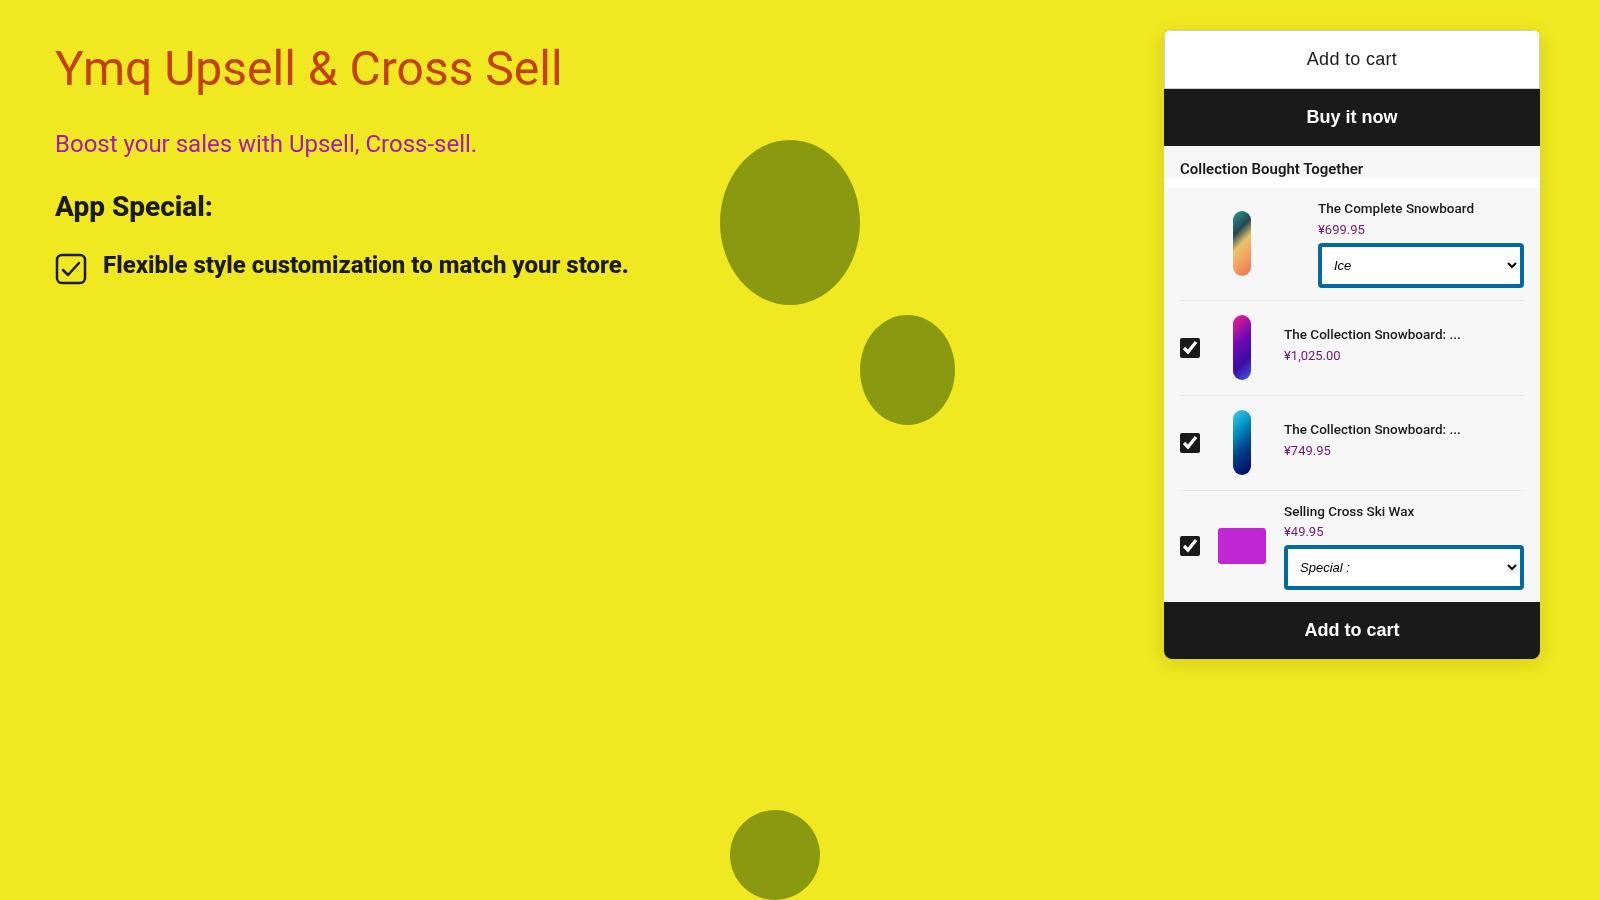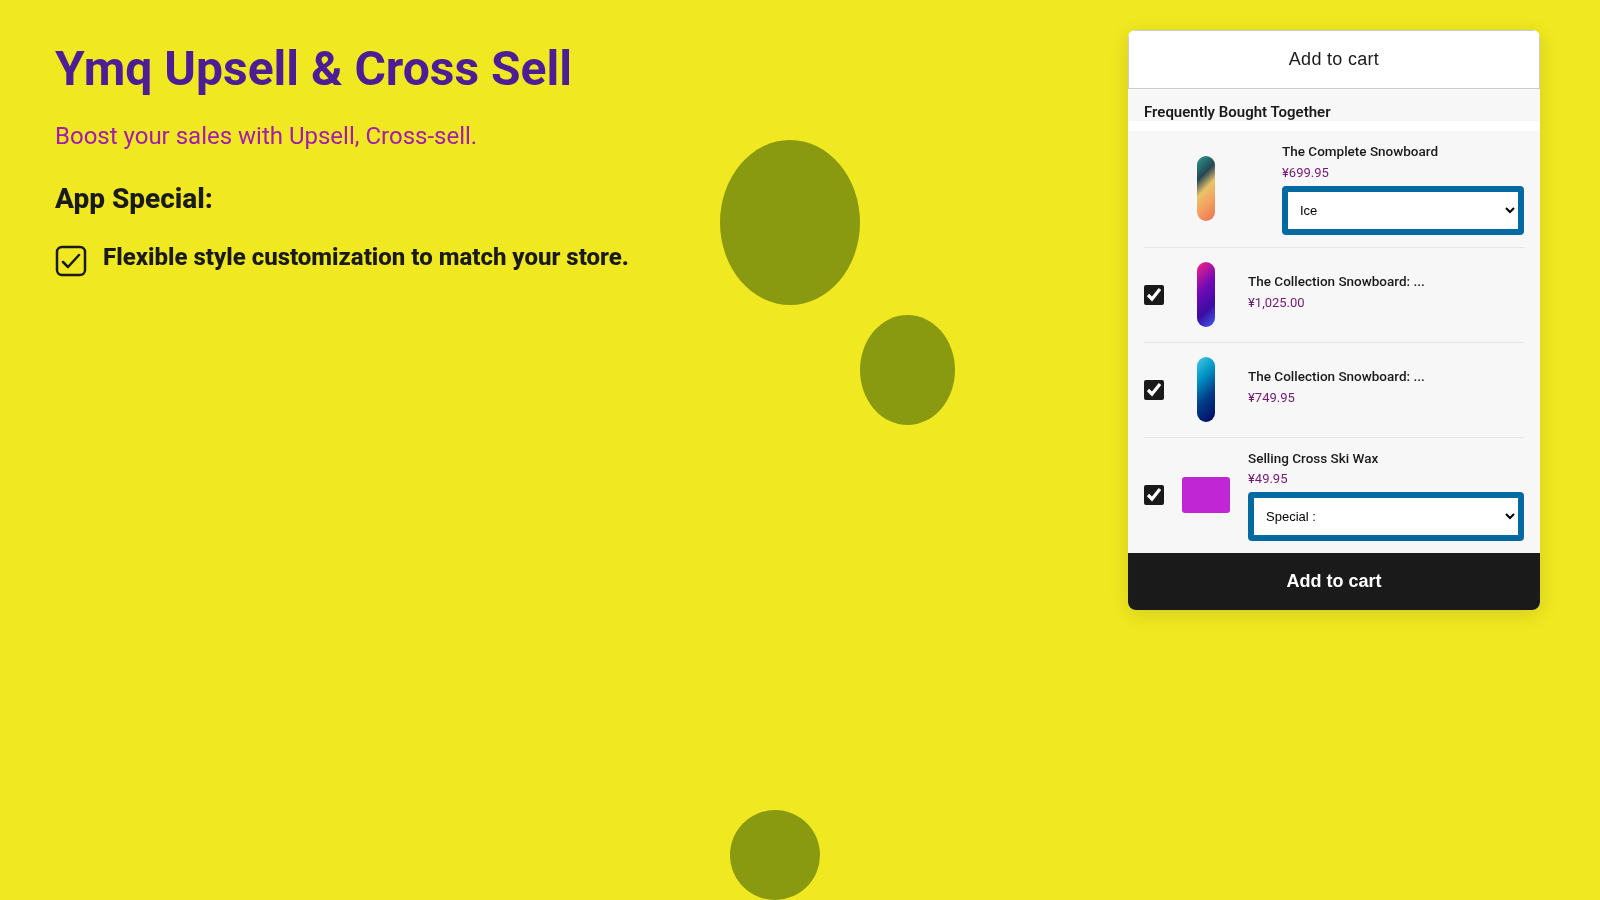--- a/index.html
+++ b/index.html
@@ -14,23 +14,23 @@
 
     .left-section {
       position: absolute;
       left: 55px;
       top: 40px;
       width: 870px;
     }
 
     .main-title {
       font-size: 48px;
-      font-weight: 700;
-      color: #4c1d95;
-      margin-bottom: 24px;
+      font-weight: 400;
+      color: #c2410c;
+      margin-bottom: 32px;
       line-height: 1.2;
     }
 
     .subtitle {
       font-size: 24px;
       color: #a21caf;
       margin-bottom: 32px;
       font-weight: 400;
     }
 
@@ -90,21 +90,21 @@
       border-radius: 50%;
       bottom: 0px;
       left: 730px;
     }
 
     
     .right-panel {
       position: absolute;
       right: 60px;
       top: 30px;
-      width: 412px;
+      width: 376px;
       background: #fff;
       border-radius: 8px;
       box-shadow: 0 4px 20px rgba(0,0,0,0.12);
       overflow: hidden;
     }
 
     .btn-add-to-cart-top {
       display: block;
       width: 100%;
       padding: 18px;
@@ -188,25 +188,26 @@
 
     .product-price {
       font-size: 13px;
       color: #701a75;
       margin-bottom: 6px;
     }
 
     .product-variant-select {
       width: 100%;
       padding: 10px 8px;
-      border: 6px solid #0369a1;
+      border: 4px solid #0369a1;
       border-radius: 4px;
       font-size: 13px;
       background: #fff;
       cursor: pointer;
+      font-style: italic;
     }
 
     .btn-add-to-cart-bottom {
       display: block;
       width: 100%;
       padding: 18px;
       background: #1a1a1a;
       border: none;
       font-size: 18px;
       font-weight: 600;
@@ -276,23 +277,24 @@
     <span class="feature-text">Flexible style customization to match your store.</span>
   </div>
 </div>
 
 <div class="blob-large"></div>
 <div class="blob-medium"></div>
 <div class="blob-small"></div>
 
 <div class="right-panel">
   <button class="btn-add-to-cart-top">Add to cart</button>
+  <button class="btn-buy-now">Buy it now</button>
 
   <div class="fbt-section">
-    <div class="fbt-title">Frequently Bought Together</div>
+    <div class="fbt-title">Collection Bought Together</div>
   </div>
 
   <div class="fbt-products-list">
 
     <div class="product-item first-product-no-checkbox">
       <div class="product-image">
         <div class="snowboard-1"></div>
       </div>
       <div class="product-info">
         <div class="product-name">The Complete Snowboard</div>

